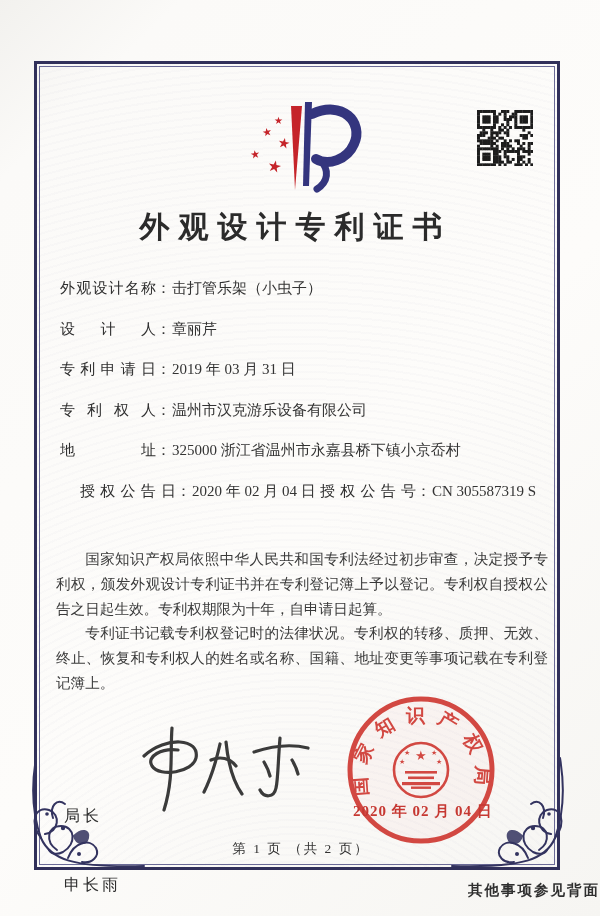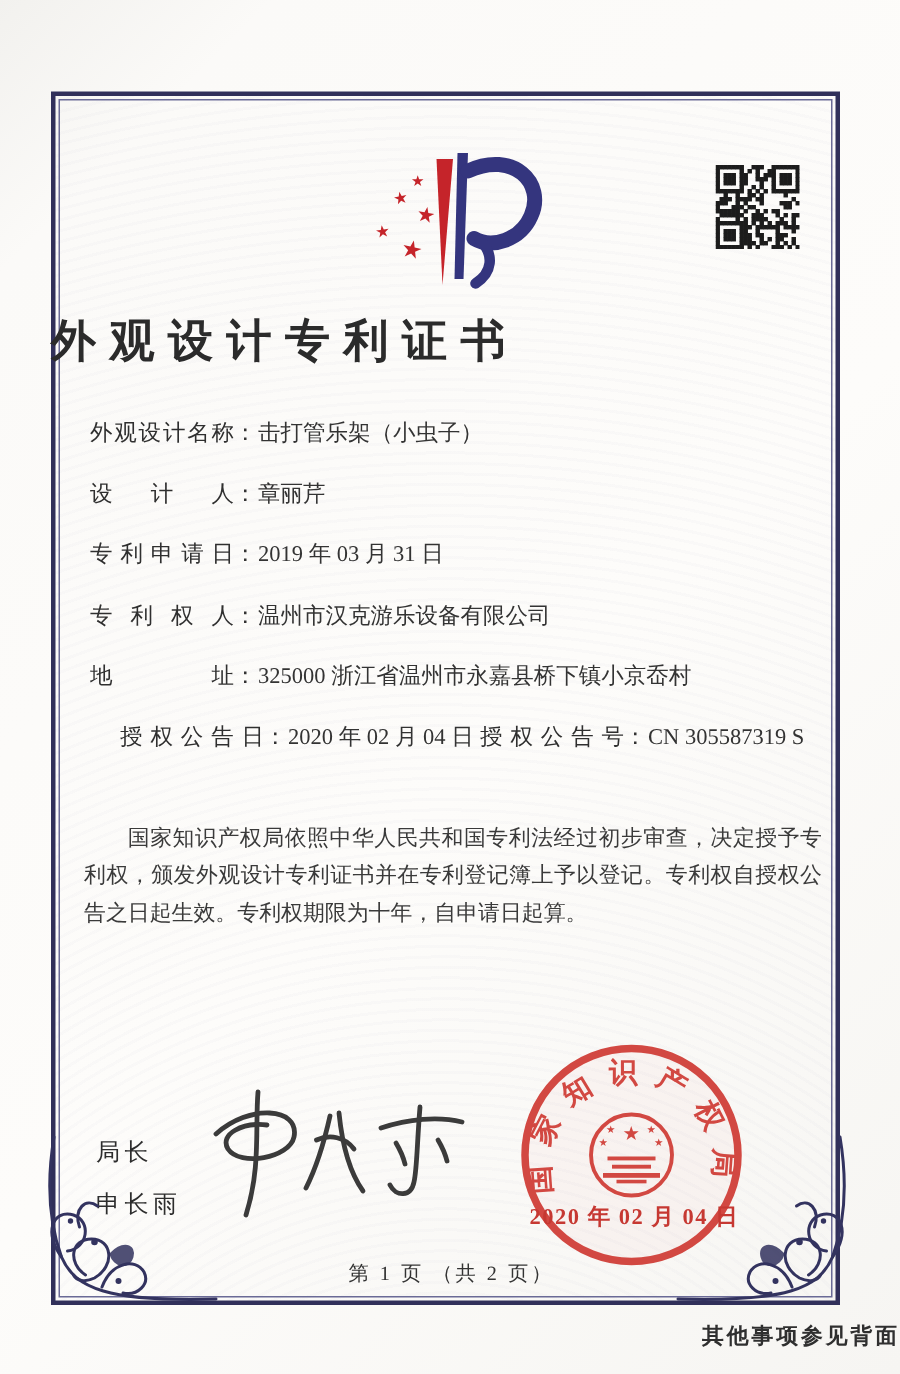--- a/index.html
+++ b/index.html
@@ -17,35 +17,35 @@
     position:absolute;left:34px;top:61px;width:520px;height:803px;
     border:3px solid #31305a;
     background:
       repeating-radial-gradient(circle at 50% 130%, rgba(70,70,130,0.018) 0 2px, transparent 2px 7px);
   }
   .frame::before{
     content:"";position:absolute;inset:2px;border:1px solid #6a6a96;pointer-events:none;
   }
   .abs{position:absolute;}
   .cert-no{left:54px;top:92px;font-size:16px;letter-spacing:3px;color:#2e2e2e;font-weight:600;}
-  .title{left:34px;top:207px;width:523px;font-size:30px;font-weight:bold;
+  .title{left:34px;top:207px;width:523px;text-align:center;font-size:30px;font-weight:bold;
          letter-spacing:9px;color:#2b2b2b;}
   .fields{left:60px;top:279px;width:486px;font-size:15px;color:#333;}
   .frow{height:40.5px;white-space:nowrap;}
   .lbl{display:inline-block;width:96px;text-align:justify;text-align-last:justify;
        vertical-align:top;color:#2f2f2f;}
   .colon{display:inline-block;width:16px;}
   .val{color:#333;}
   .grant-pair2{position:absolute;left:240px;top:0;}
   .grant-wrap{position:relative;height:40px;margin-left:20px;}
   .paras{left:56px;top:547px;width:492px;font-size:14.6px;line-height:24.8px;
          color:#3a3a3a;text-align:justify;}
   .paras p{margin:0;text-indent:2em;}
   .director{left:64px;top:758px;font-size:16px;color:#2d2d2d;letter-spacing:3px;}
-  .director div{margin-bottom:14px;}
+  .director div{margin-bottom:14px;margin-top:48px;}
   .sig-svg{left:116px;top:722px;}
   .seal-svg{left:345px;top:694px;}
   .seal-date{left:353px;top:802px;width:150px;font-size:15px;color:#c63832;
              letter-spacing:1px;font-weight:600;}
   .qr{left:477px;top:110px;width:56px;height:56px;}
   .logo-svg{left:238px;top:96px;}
   .flourish-l{left:26px;top:756px;}
   .flourish-r{left:448px;top:756px;transform:scaleX(-1);}
   .page-ind{left:34px;top:840px;width:534px;text-align:center;font-size:13.5px;
             letter-spacing:2px;color:#333;}
@@ -339,20 +339,21 @@
         <span class="lbl">授权公告日</span><span class="colon">：</span><span class="val">2020 年 02 月 04 日</span>
       </span>
       <span class="grant-pair2">
         <span class="lbl">授权公告号</span><span class="colon">：</span><span class="val">CN 305587319 S</span>
       </span>
     </div>
   </div>
 
   <div class="abs paras">
     <p>国家知识产权局依照中华人民共和国专利法经过初步审查，决定授予专利权，颁发外观设计专利证书并在专利登记簿上予以登记。专利权自授权公告之日起生效。专利权期限为十年，自申请日起算。</p>
+    <p>专利证书记载专利权登记时的法律状况。专利权的转移、质押、无效、终止、恢复和专利权人的姓名或名称、国籍、地址变更等事项记载在专利登记簿上。</p>
   </div>
 
   <div class="abs director">
     <div>局长</div>
     <div>申长雨</div>
   </div>
 
   <svg class="abs sig-svg" width="210" height="96" viewBox="0 0 210 96">
     <g fill="none" stroke="#2b2b2b" stroke-width="3.2" stroke-linecap="round" opacity="0.92">
       <path d="M28,34 C50,14 84,16 80,36 C77,50 44,56 36,44 C30,34 46,26 62,28"></path>

